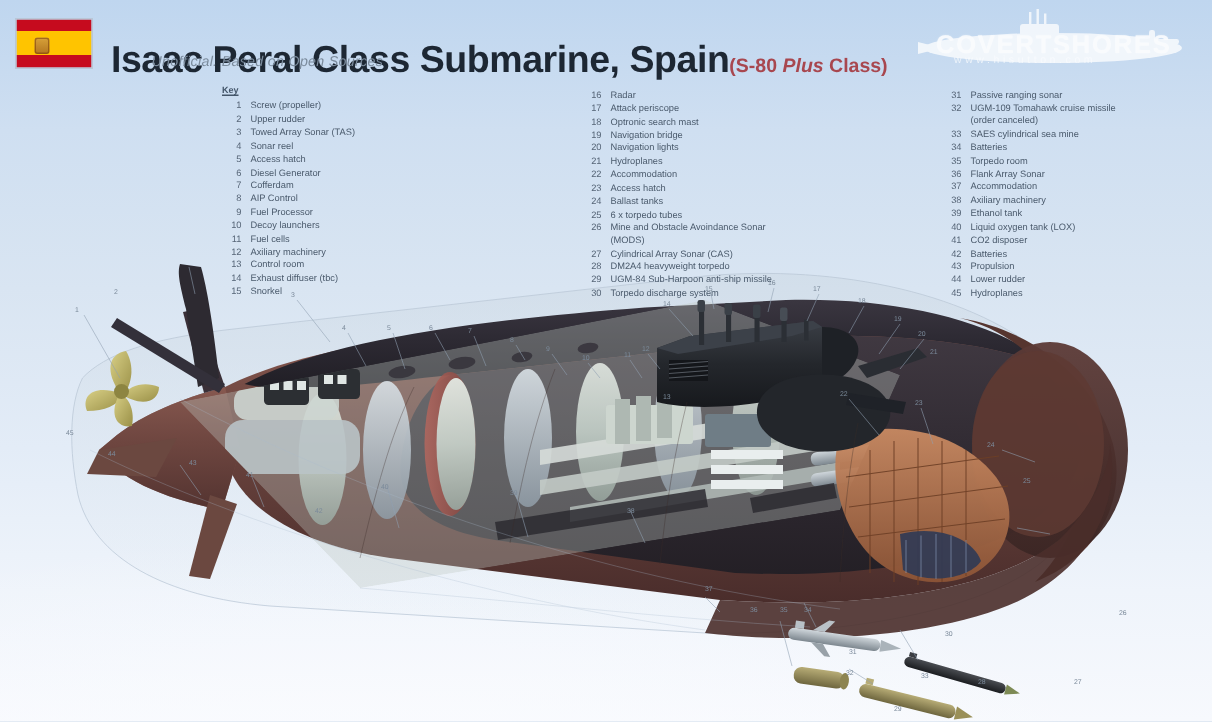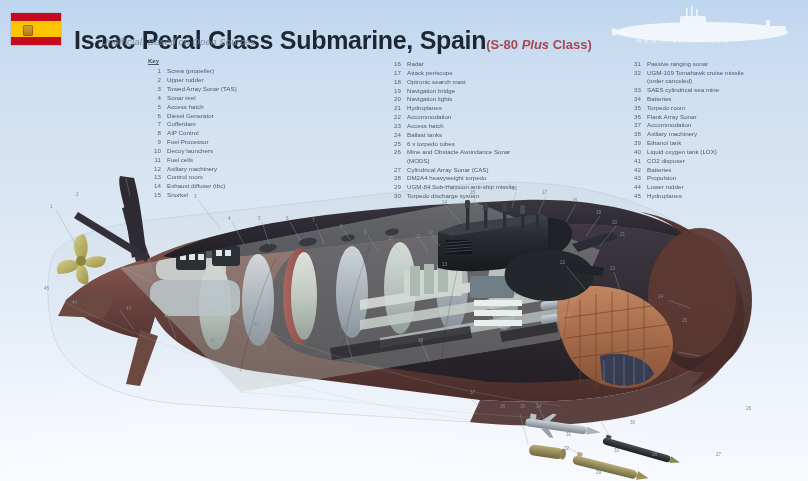--- a/index.html
+++ b/index.html
@@ -429,20 +429,21 @@
         <ellipse cx="96" cy="26" rx="86" ry="10"></ellipse>
         <rect x="74" y="10" width="26" height="9" rx="2"></rect>
         <rect x="80" y="2" width="1.6" height="9"></rect>
         <rect x="85" y="0" width="1.6" height="11"></rect>
         <rect x="90" y="3" width="1.6" height="8"></rect>
         <rect x="160" y="14" width="4" height="16" rx="1.6"></rect>
         <rect x="150" y="20" width="30" height="3.6" rx="1.6"></rect>
         <path d="M14,24 L6,22 L6,30 L14,28 Z"></path>
       </g>
     </svg>
+    <div class="logo-word">COVERTSHORES</div>
     <div class="logo-url">www.hisutton.com</div>
   </div>
 
   <div class="keyblock c1">
     <div class="key-head">Key</div>
     <div id="kc1">
         <div class="key-item">
           <span class="key-num">1</span>
           <span class="key-label">Screw (propeller)</span>
         </div>

